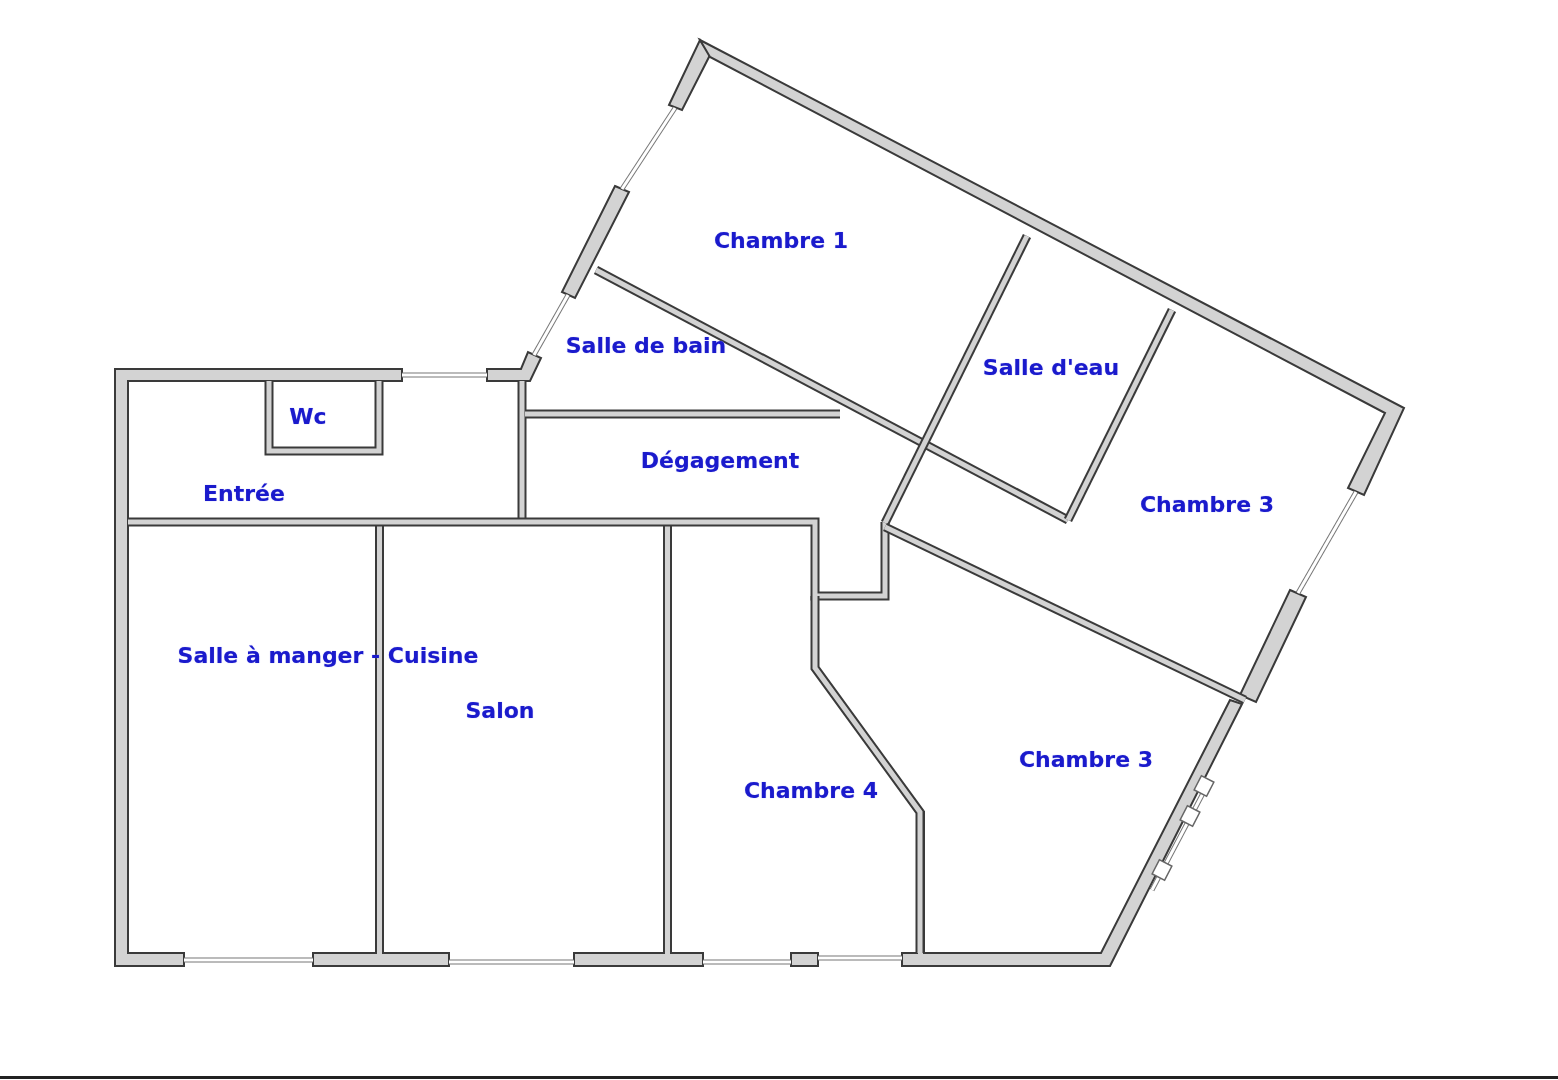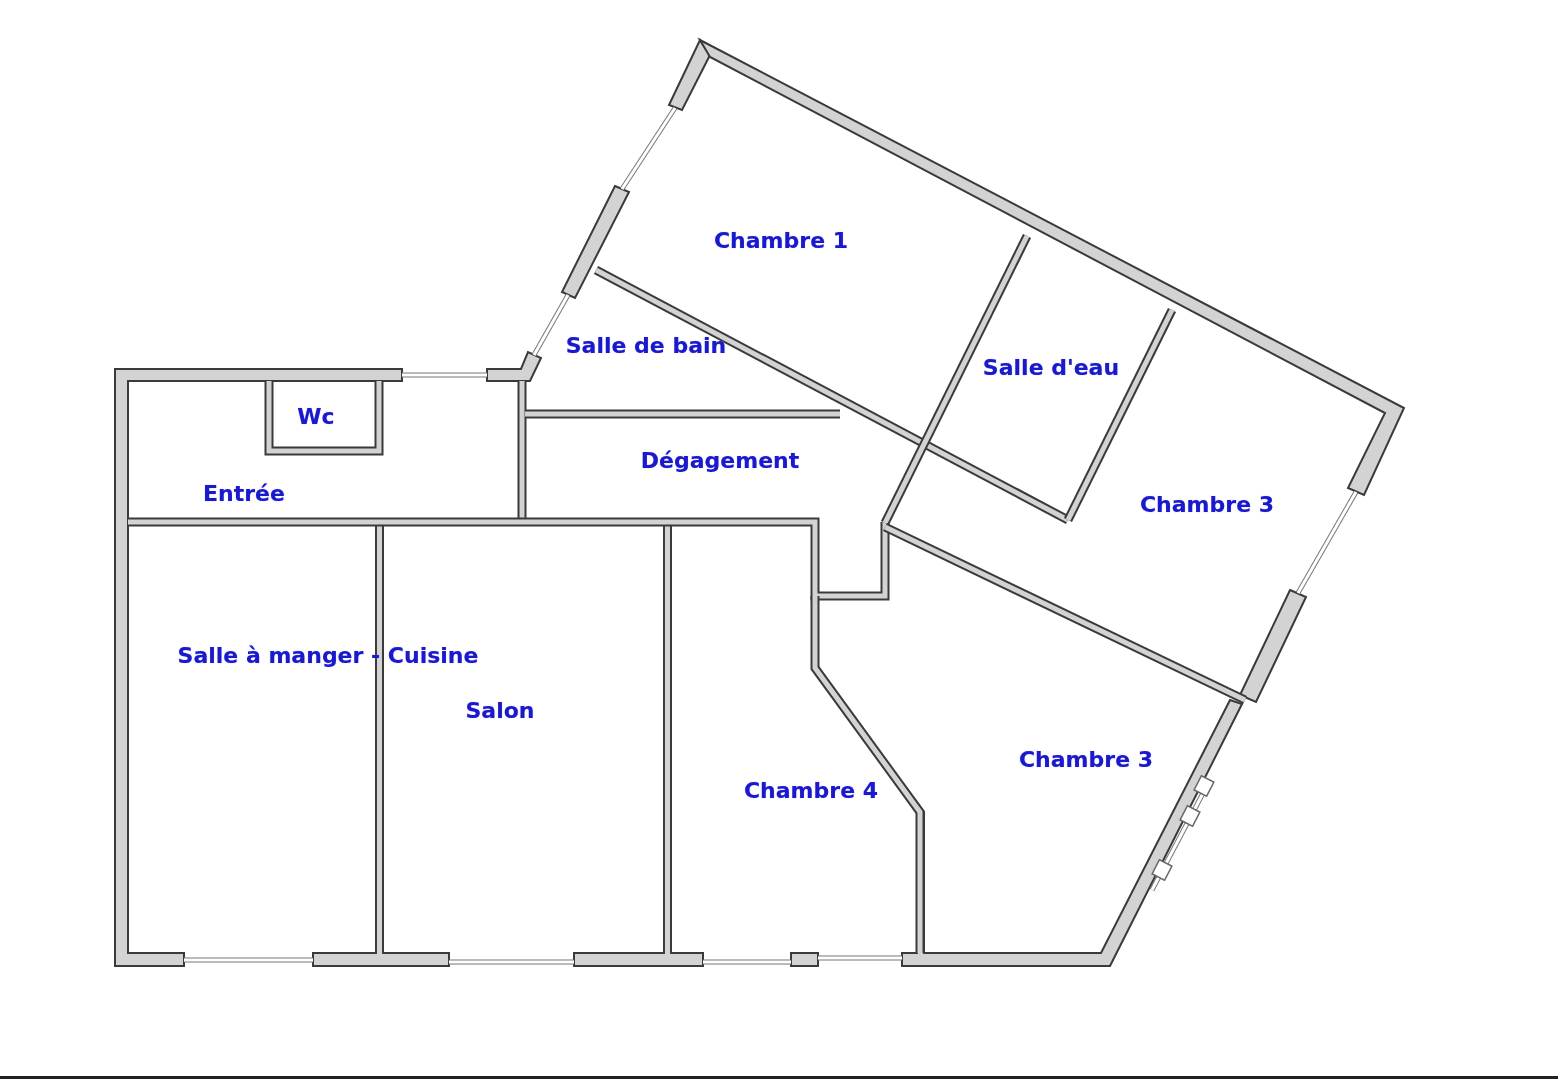--- a/index.html
+++ b/index.html
@@ -89,21 +89,21 @@
 
     <polyline class="iwall" points="1172,310 1068,520"></polyline>
     <polyline class="iwall-in" points="1172,310 1068,520"></polyline>
 
     <polyline class="iwall" points="885,527 1245,700"></polyline>
     <polyline class="iwall-in" points="885,527 1245,700"></polyline>
   </g>
 </svg>
 
 <div class="room-label" style="left:244px; top:493px;">Entrée</div>
-<div class="room-label" style="left:316px; top:416px;">Wc</div>
+<div class="room-label" style="left:308px; top:416px;">Wc</div>
 <div class="room-label" style="left:646px; top:345px;">Salle de bain</div>
 <div class="room-label" style="left:781px; top:240px;">Chambre 1</div>
 <div class="room-label" style="left:1051px; top:367px;text-align:right;">Salle d'eau</div>
 <div class="room-label" style="left:720px; top:460px;">Dégagement</div>
 <div class="room-label" style="left:1207px; top:504px;">Chambre 3</div>
 <div class="room-label" style="left:328px; top:655px;">Salle à manger - Cuisine</div>
 <div class="room-label" style="left:500px; top:710px;">Salon</div>
 <div class="room-label" style="left:795px; top:790px;margin-left:16px;">Chambre 4</div>
 <div class="room-label" style="left:1086px; top:759px;text-align:center;">Chambre 3</div>
 

